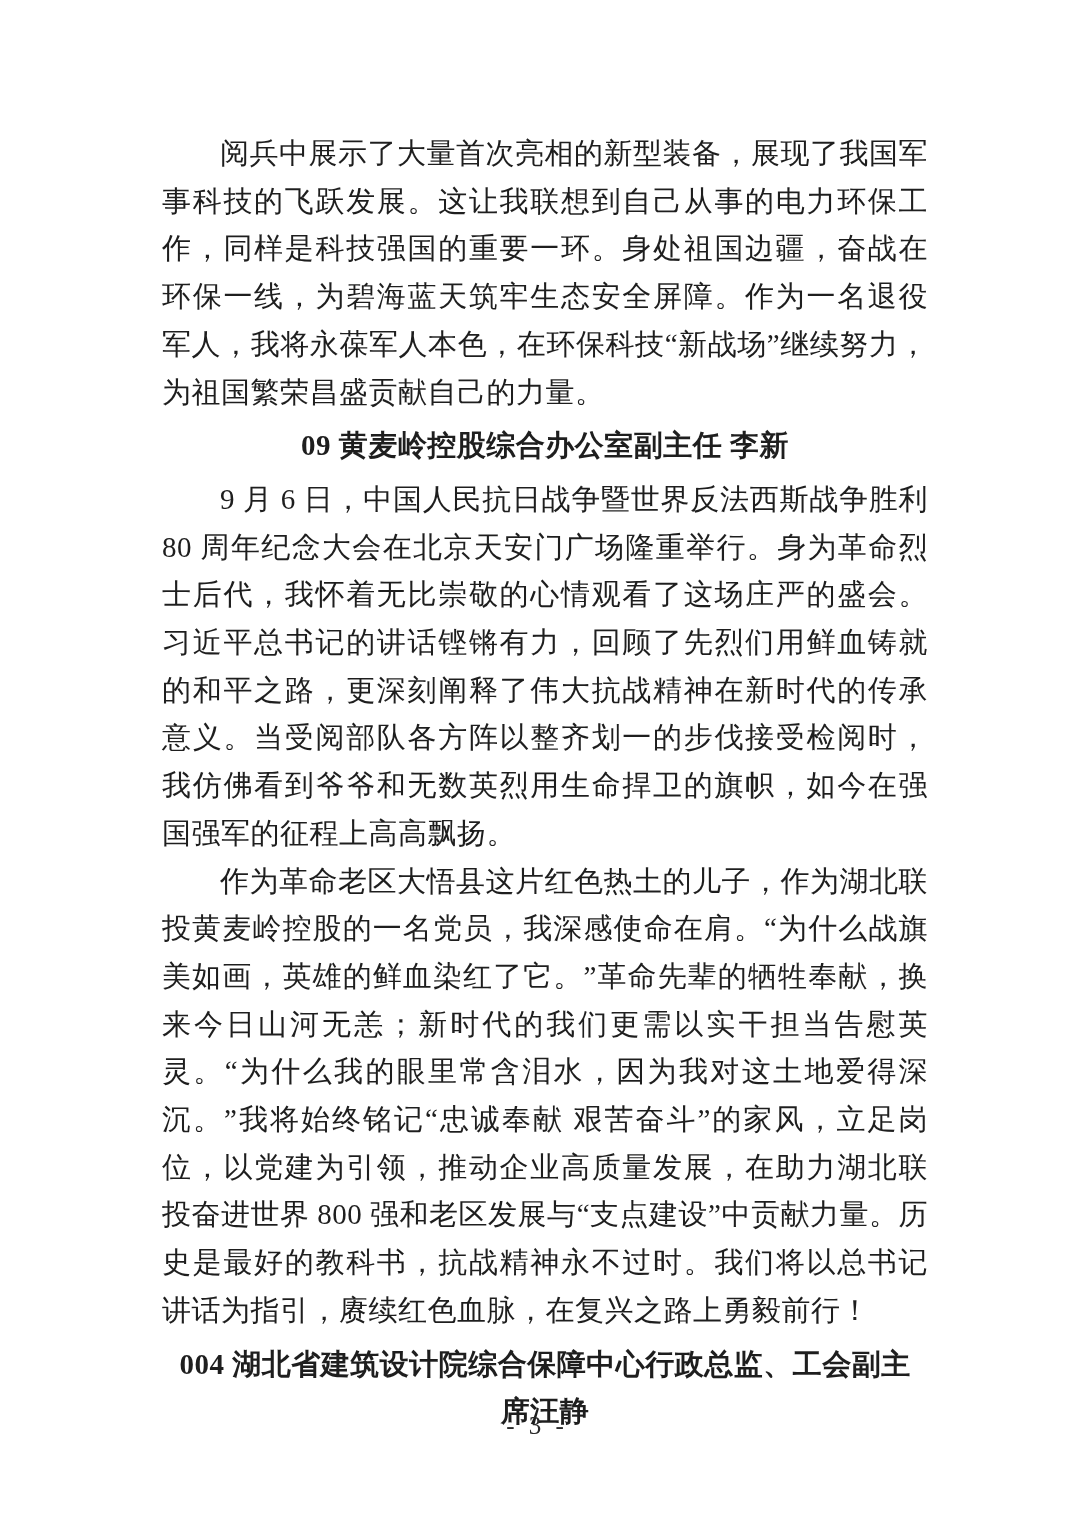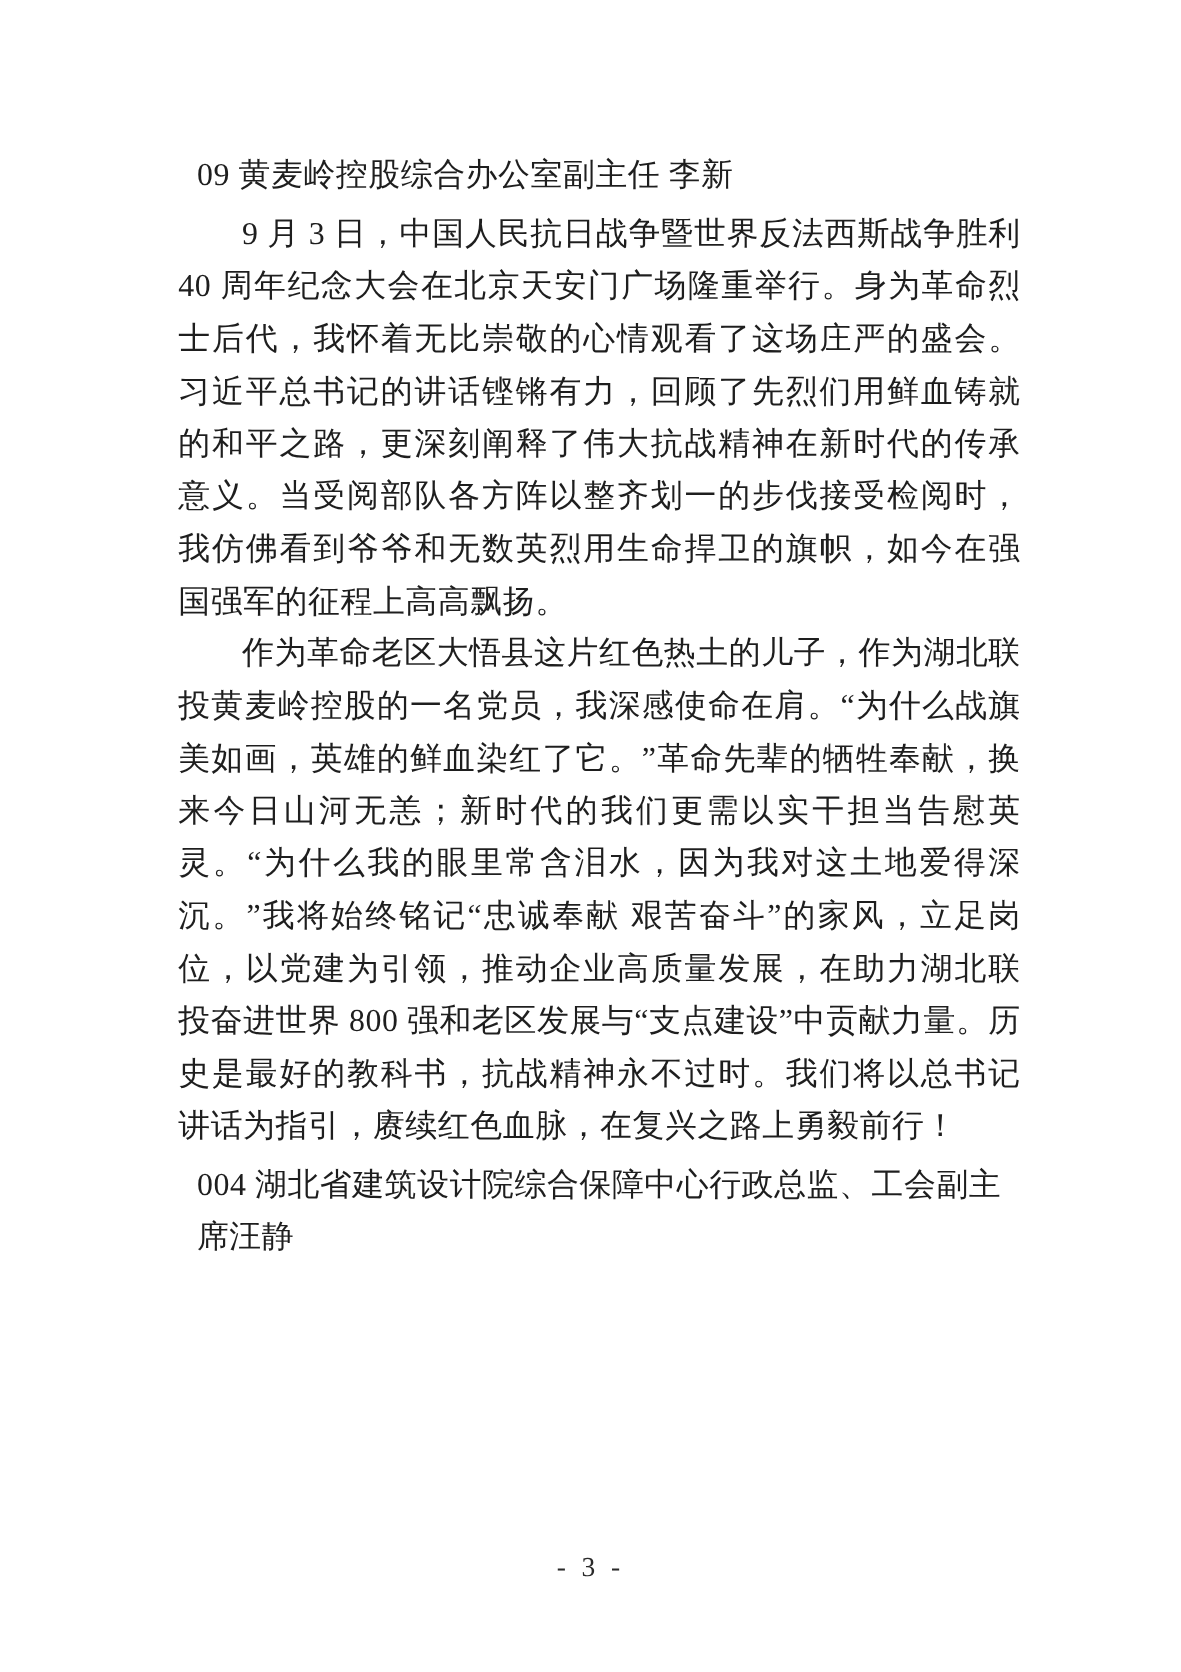--- a/index.html
+++ b/index.html
@@ -29,38 +29,39 @@
     letter-spacing: 0.5px;
   }
   .para {
     margin: 0;
     text-indent: 2em;
     text-align: justify;
   }
   .heading {
     margin: 6px 17px;
     text-indent: 0;
-    text-align: left;
-    font-weight: 400;
+    text-align: center;
+    font-weight: 700;
   }
   .page-number {
     position: absolute;
     left: 0;
     top: 1412px;
     width: 100%;
     text-align: center;
     font-size: 25px;
     letter-spacing: 4px;
     color: #2a2a2a;
   }
 </style>
 </head>
 <body>
 
 <div class="page">
   <div class="content">
+    <p class="para">阅兵中展示了大量首次亮相的新型装备，展现了我国军事科技的飞跃发展。这让我联想到自己从事的电力环保工作，同样是科技强国的重要一环。身处祖国边疆，奋战在环保一线，为碧海蓝天筑牢生态安全屏障。作为一名退役军人，我将永葆军人本色，在环保科技“新战场”继续努力，为祖国繁荣昌盛贡献自己的力量。</p>
     <p class="heading">09 黄麦岭控股综合办公室副主任 李新</p>
-    <p class="para">9 月 3 日，中国人民抗日战争暨世界反法西斯战争胜利 40 周年纪念大会在北京天安门广场隆重举行。身为革命烈士后代，我怀着无比崇敬的心情观看了这场庄严的盛会。习近平总书记的讲话铿锵有力，回顾了先烈们用鲜血铸就的和平之路，更深刻阐释了伟大抗战精神在新时代的传承意义。当受阅部队各方阵以整齐划一的步伐接受检阅时，我仿佛看到爷爷和无数英烈用生命捍卫的旗帜，如今在强国强军的征程上高高飘扬。</p>
+    <p class="para">9 月 6 日，中国人民抗日战争暨世界反法西斯战争胜利 80 周年纪念大会在北京天安门广场隆重举行。身为革命烈士后代，我怀着无比崇敬的心情观看了这场庄严的盛会。习近平总书记的讲话铿锵有力，回顾了先烈们用鲜血铸就的和平之路，更深刻阐释了伟大抗战精神在新时代的传承意义。当受阅部队各方阵以整齐划一的步伐接受检阅时，我仿佛看到爷爷和无数英烈用生命捍卫的旗帜，如今在强国强军的征程上高高飘扬。</p>
     <p class="para">作为革命老区大悟县这片红色热土的儿子，作为湖北联投黄麦岭控股的一名党员，我深感使命在肩。“为什么战旗美如画，英雄的鲜血染红了它。”革命先辈的牺牲奉献，换来今日山河无恙；新时代的我们更需以实干担当告慰英灵。“为什么我的眼里常含泪水，因为我对这土地爱得深沉。”我将始终铭记“忠诚奉献 艰苦奋斗”的家风，立足岗位，以党建为引领，推动企业高质量发展，在助力湖北联投奋进世界 800 强和老区发展与“支点建设”中贡献力量。历史是最好的教科书，抗战精神永不过时。我们将以总书记讲话为指引，赓续红色血脉，在复兴之路上勇毅前行！</p>
     <p class="heading">004 湖北省建筑设计院综合保障中心行政总监、工会副主席汪静</p>
   </div>
   <div class="page-number">- 3 -</div>
 </div>
 
 </body></html>

